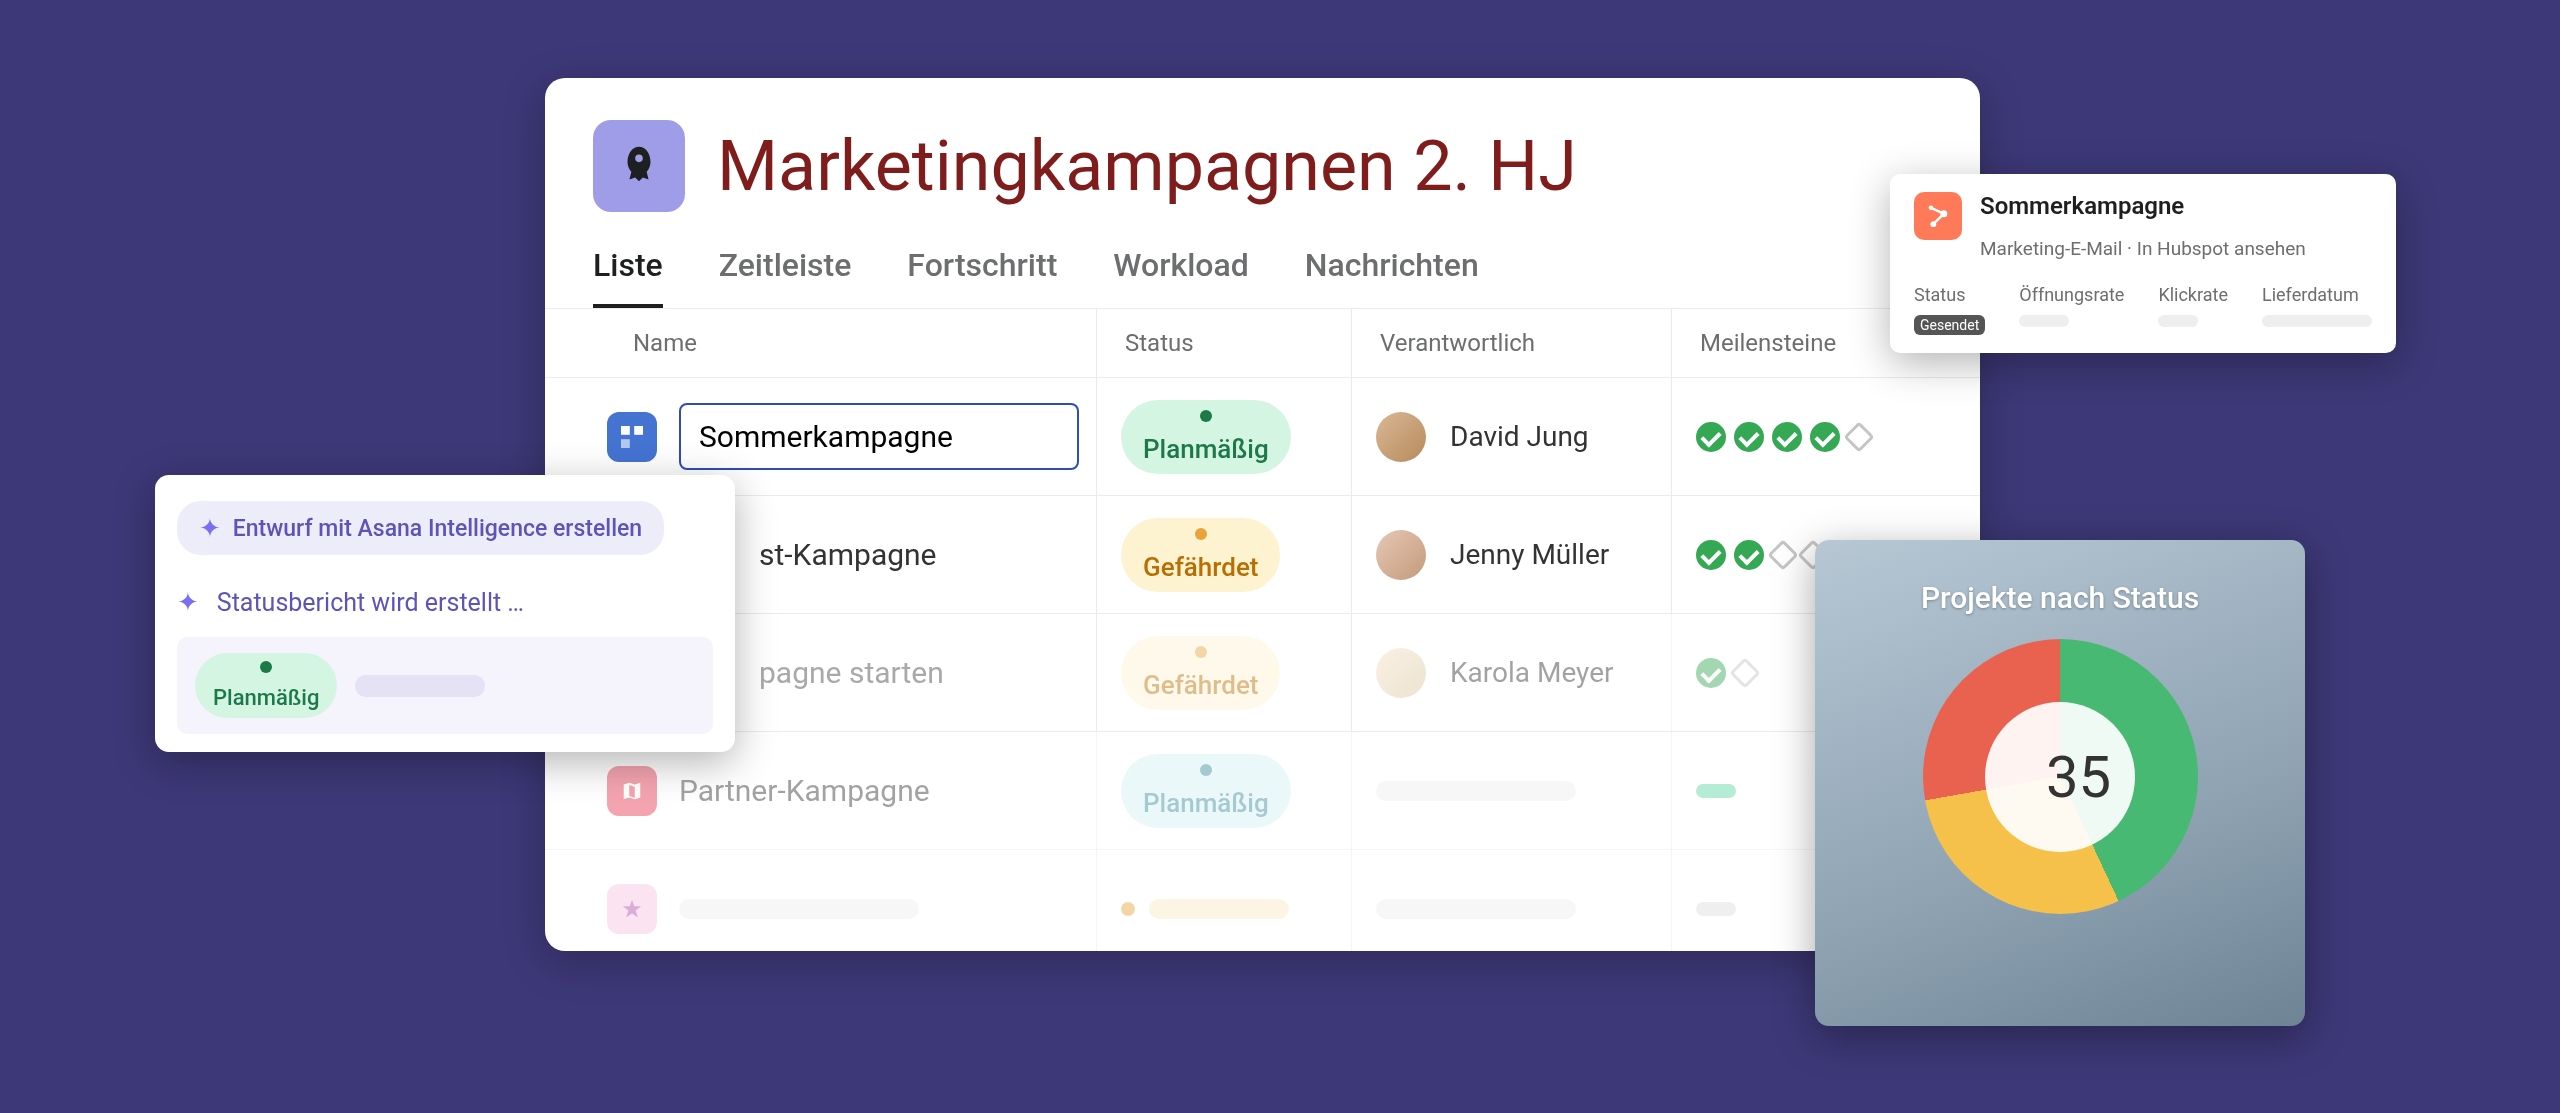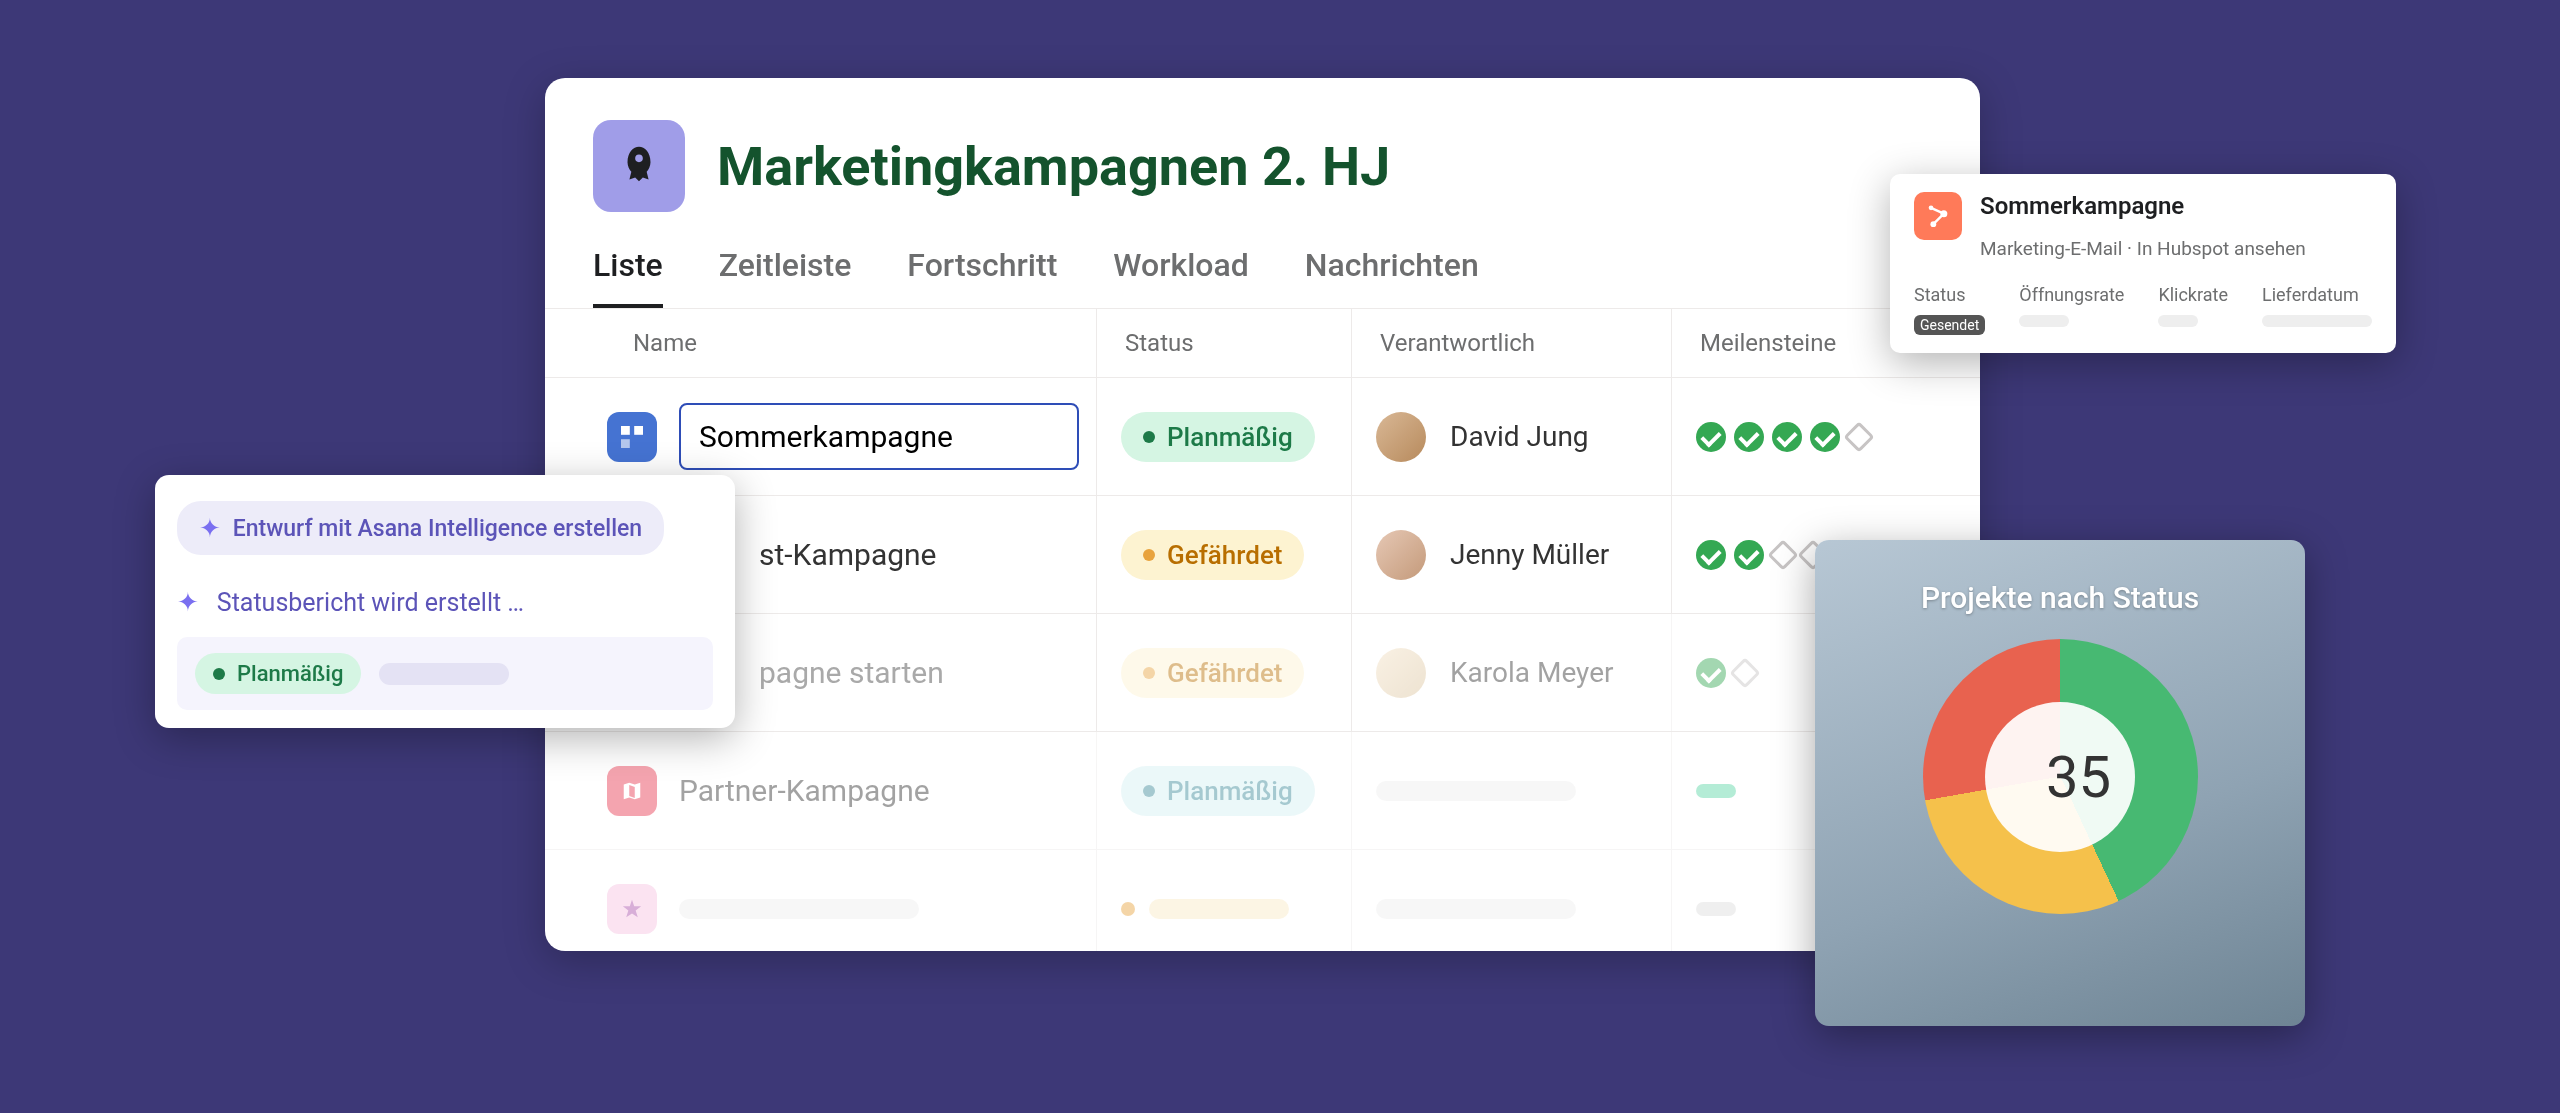--- a/index.html
+++ b/index.html
@@ -17,21 +17,21 @@
   }
 
   .header {
     display: flex; align-items: center; gap: 32px;
     padding: 42px 48px 0 48px;
   }
   .proj-icon {
     width: 92px; height: 92px; border-radius: 18px;
     background: #a09de8; display: flex; align-items: center; justify-content: center;
   }
-  .proj-title { font-size: 54px; font-weight: 700; color: #14532d; }
+  .proj-title { font-size: 70px; font-weight: 400; color: #7f1d1d; }
 
   .tabs {
     display: flex; gap: 56px; padding: 34px 48px 0 48px;
     border-bottom: 1px solid #edeae9;
   }
   .tab { padding-bottom: 20px; font-size: 32px; font-weight: 500; color: #6d6e6f; cursor: pointer; }
   .tab.active { color: #1e1f21; border-bottom: 4px solid #1e1f21; }
 
   .col-headers {
     display: flex; border-bottom: 1px solid #edeae9;
@@ -59,21 +59,21 @@
 
   .task-name { font-size: 30px; color: #333; font-weight:400;}
   .task-name.faded { color: #a9a9a9; }
   .name-input {
     border: 2px solid #2e4db7; border-radius: 8px;
     padding: 14px 18px; font-size: 30px; width: 400px;
   }
 
   .status-pill {
     display: inline-flex; align-items: center; gap: 12px;
-    padding: 10px 22px; border-radius: 999px; font-size: 26px; font-weight: 500;
+    padding: 10px 22px; border-radius: 999px; font-size: 26px; font-weight: 500; flex-direction: column;
   }
   .status-pill .dot { width: 12px; height: 12px; border-radius: 50%; }
   .st-green  { background: #d5f5e3; color: #1d7a48; } .st-green  .dot{background:#1d7a48;}
   .st-yellow { background: #fdf3d1; color: #b86e00; } .st-yellow .dot{background:#e8a33d;}
   .st-cyan   { background: #d5f0f2; color: #3a8a98; } .st-cyan   .dot{background:#3a8a98;}
   .faded-el { opacity: 0.45; }
 
   .avatar { width: 50px; height: 50px; border-radius: 50%; background:#ddd; flex-shrink:0; }
   .av1{background:linear-gradient(135deg,#d9b896,#b78a5c);}
   .av2{background:linear-gradient(135deg,#e6c8b5,#c49a7a);}

